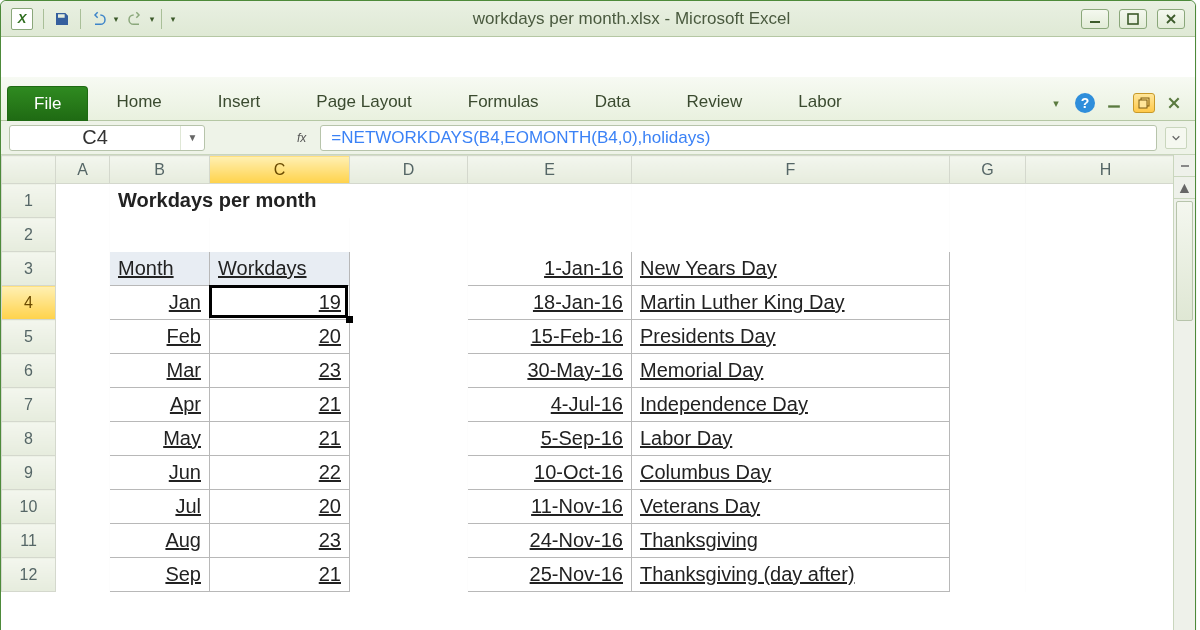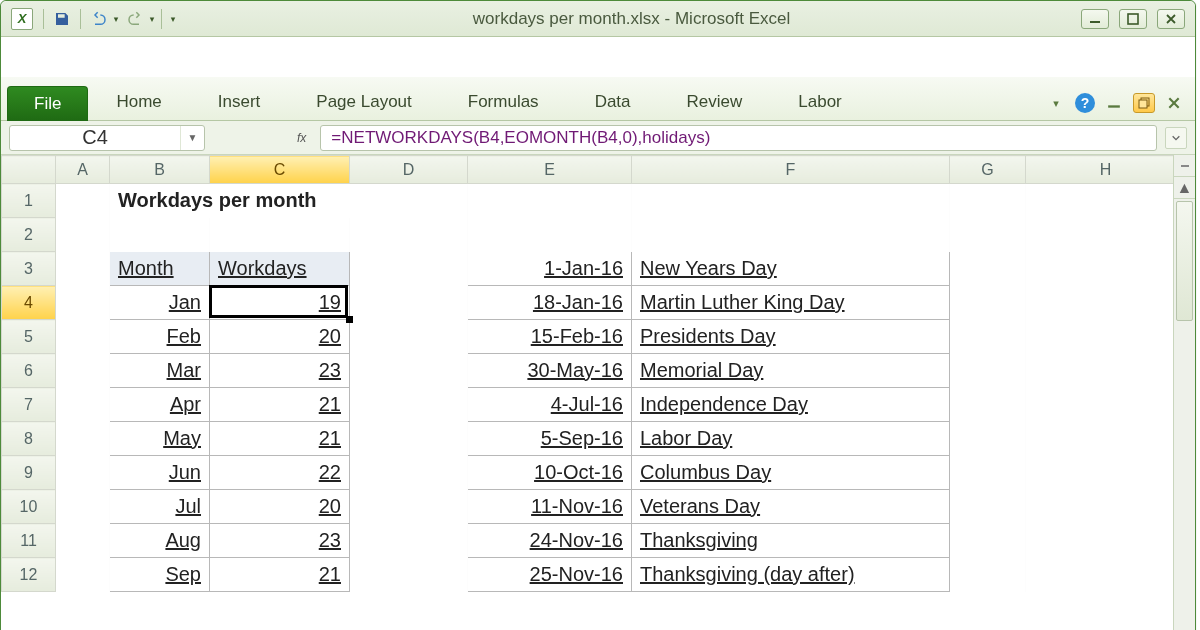--- a/index.html
+++ b/index.html
@@ -29,21 +29,21 @@
   .help-icon { width:20px; height:20px; background:#2f8edb; color:#fff; border-radius:50%; display:flex; align-items:center; justify-content:center; font-weight:bold; font-size:14px; }
   .restore-icon { width:22px; height:20px; background:linear-gradient(#ffe69a,#ffc94a); border:1px solid #c89a2a; border-radius:3px; display:flex; align-items:center; justify-content:center; }
   .restore-icon svg { width:12px; height:12px; color:#7a5a10; }
 
   
   .fbar { height:34px; display:flex; align-items:center; border-bottom:1px solid #c9d6bd; background:#eef3e8; padding:4px 8px; gap:8px; }
   .namebox-wrap { display:flex; align-items:center; background:#fff; border:1px solid #b7c4ab; border-radius:3px; height:26px; }
   .namebox { width:170px; padding:0 10px; text-align:center; font-size:20px; color:#333; }
   .namebox-drop { width:24px; height:24px; display:flex; align-items:center; justify-content:center; border-left:1px solid #dfe7d6; color:#666; font-size:10px; }
   .fx-label { font-style:italic; color:#555; font-size:12px; padding:0 6px; }
-  .formula-input { flex:1; background:#fff; border:1px solid #b7c4ab; border-radius:3px; height:26px; padding:0 10px; font-size:17px; color:#701a75; display:flex; align-items:center; }
+  .formula-input { flex:1; background:#fff; border:1px solid #b7c4ab; border-radius:3px; height:26px; padding:0 10px; font-size:17px; color:#3b82f6; display:flex; align-items:center; }
   .fbar-expand { width:22px; height:22px; display:flex; align-items:center; justify-content:center; color:#666; border:1px solid #c9d6bd; border-radius:2px; background:#f5f8f0; }
 
   
   .grid-wrap { position:relative; height:calc(100% - 36px - 44px - 34px); display:flex; }
   .grid-inner { flex:1; overflow:hidden; position:relative; }
   .vscroll { width:22px; background:#eef1ea; border-left:1px solid #c9d6bd; display:flex; flex-direction:column; }
   .vscroll .arrow { height:22px; display:flex; align-items:center; justify-content:center; color:#666; border-bottom:1px solid #c9d6bd; }
   .vscroll .track { flex:1; position:relative; }
   .vscroll .thumb { position:absolute; top:2px; left:2px; right:2px; height:120px; background:linear-gradient(#f4f7ef,#dfe7d4); border:1px solid #b7c4ab; border-radius:2px; }
 

